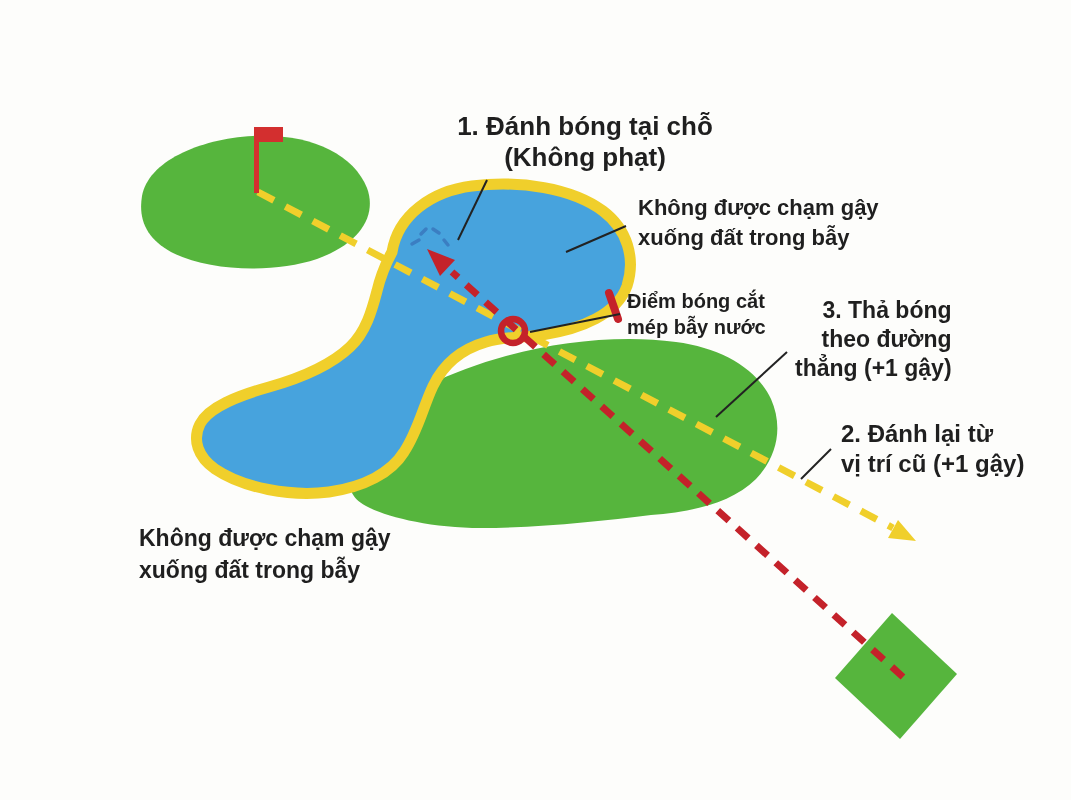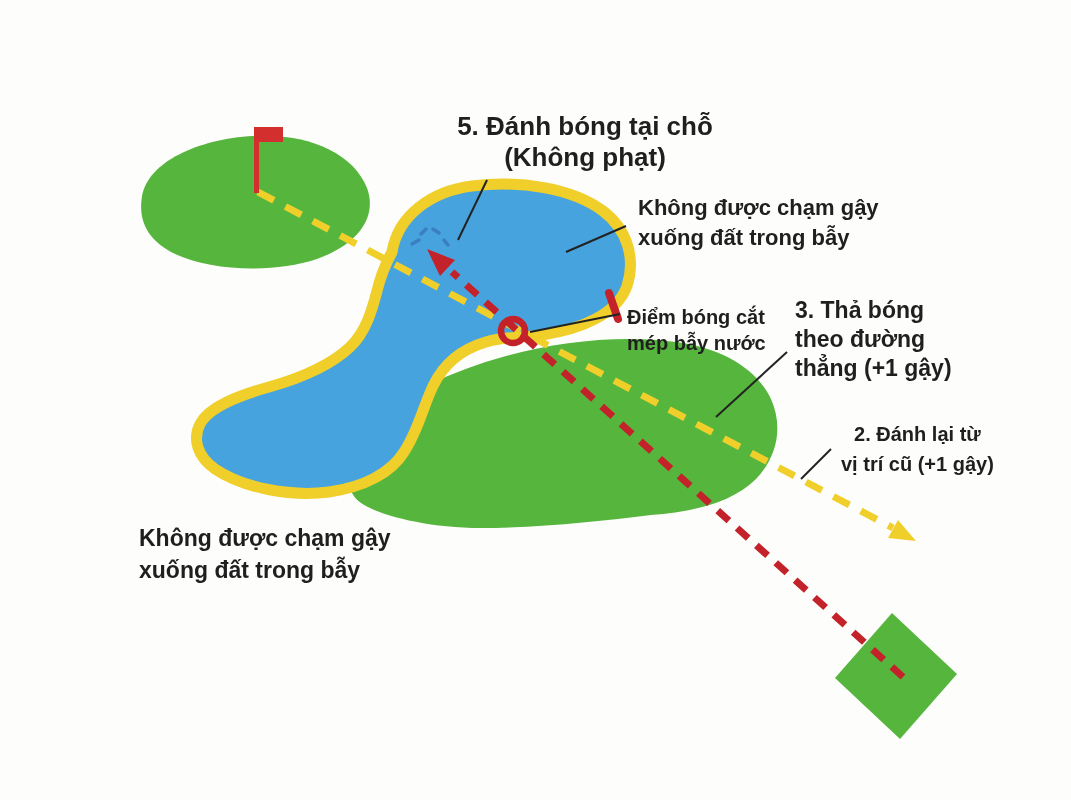--- a/index.html
+++ b/index.html
@@ -14,23 +14,23 @@
     font-family:"Liberation Sans","DejaVu Sans",sans-serif;
   }
   .stage{position:relative;width:1071px;height:800px;}
   .stage > svg{position:absolute;left:0;top:0;}
   .lbl{
     position:absolute;color:var(--text);font-weight:700;
     white-space:pre-line;letter-spacing:0;
   }
   .lbl-option1{left:425px;top:111px;width:320px;text-align:center;font-size:26px;line-height:31px;}
   .lbl-touch-top{left:638px;top:193px;font-size:22px;line-height:30px;}
-  .lbl-point{left:627px;top:288px;font-size:20px;line-height:26px;margin-top:16px;}
-  .lbl-option3{left:795px;top:296px;font-size:23px;line-height:29px;}
-  .lbl-option2{left:841px;top:419px;font-size:20px;line-height:30px;text-align:center;}
+  .lbl-point{left:627px;top:288px;font-size:20px;line-height:26px;}
+  .lbl-option3{left:795px;top:296px;font-size:23px;line-height:29px;text-align:right;}
+  .lbl-option2{left:841px;top:419px;font-size:24px;line-height:30px;}
   .lbl-touch-bottom{left:139px;top:522px;font-size:23px;line-height:32px;}
   .lbl-initial{left:694px;top:617px;font-size:24px;}
 
   .shape-green{fill:var(--green);}
   .shape-water{fill:var(--water);stroke:var(--hazard-border);stroke-width:11;stroke-linejoin:round;}
   .dash-yellow{stroke:var(--hazard-border);stroke-width:7;stroke-dasharray:18 13;fill:none;}
   .dash-red{stroke:var(--red-line);stroke-width:7;stroke-dasharray:15 11;fill:none;}
   .arrow-yellow{fill:var(--hazard-border);}
   .arrow-red{fill:var(--red-line);}
   .leader{stroke:var(--leader);stroke-width:2;fill:none;}
@@ -79,21 +79,21 @@
       <rect class="flag-red" x="254" y="127" width="29" height="15"></rect>
     </g>
 
     <line class="leader" x1="487" y1="180" x2="458" y2="240"></line>
     <line class="leader" x1="626" y1="226" x2="566" y2="252"></line>
     <line class="leader" x1="620" y1="314" x2="530" y2="332"></line>
     <line class="leader" x1="787" y1="352" x2="716" y2="417"></line>
     <line class="leader" x1="831" y1="449" x2="801" y2="479"></line>
   </svg>
 
-  <div class="lbl lbl-option1">5. Đánh bóng tại chỗ
+  <div class="lbl lbl-option1">1. Đánh bóng tại chỗ
 (Không phạt)</div>
   <div class="lbl lbl-touch-top">Không được chạm gậy
 xuống đất trong bẫy</div>
   <div class="lbl lbl-point">Điểm bóng cắt
 mép bẫy nước</div>
   <div class="lbl lbl-option3">3. Thả bóng
 theo đường
 thẳng (+1 gậy)</div>
   <div class="lbl lbl-option2">2. Đánh lại từ
 vị trí cũ (+1 gậy)</div>

